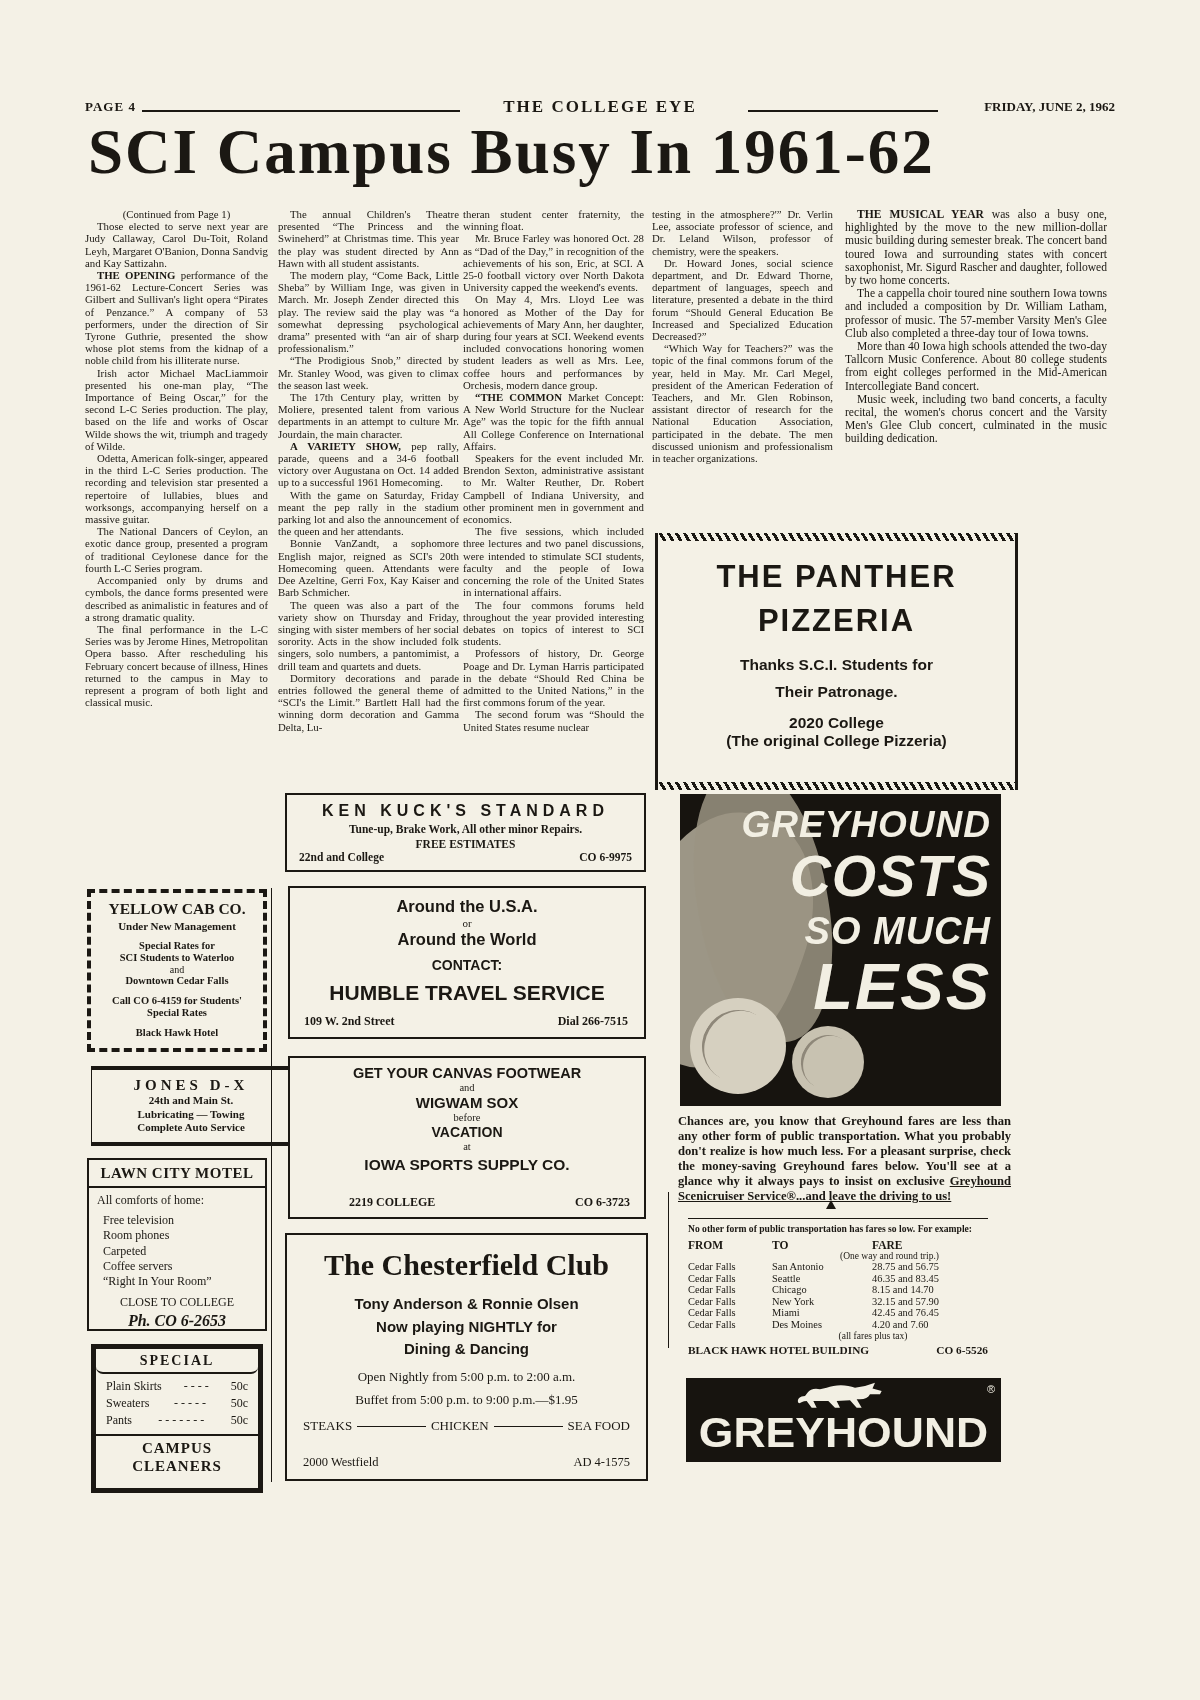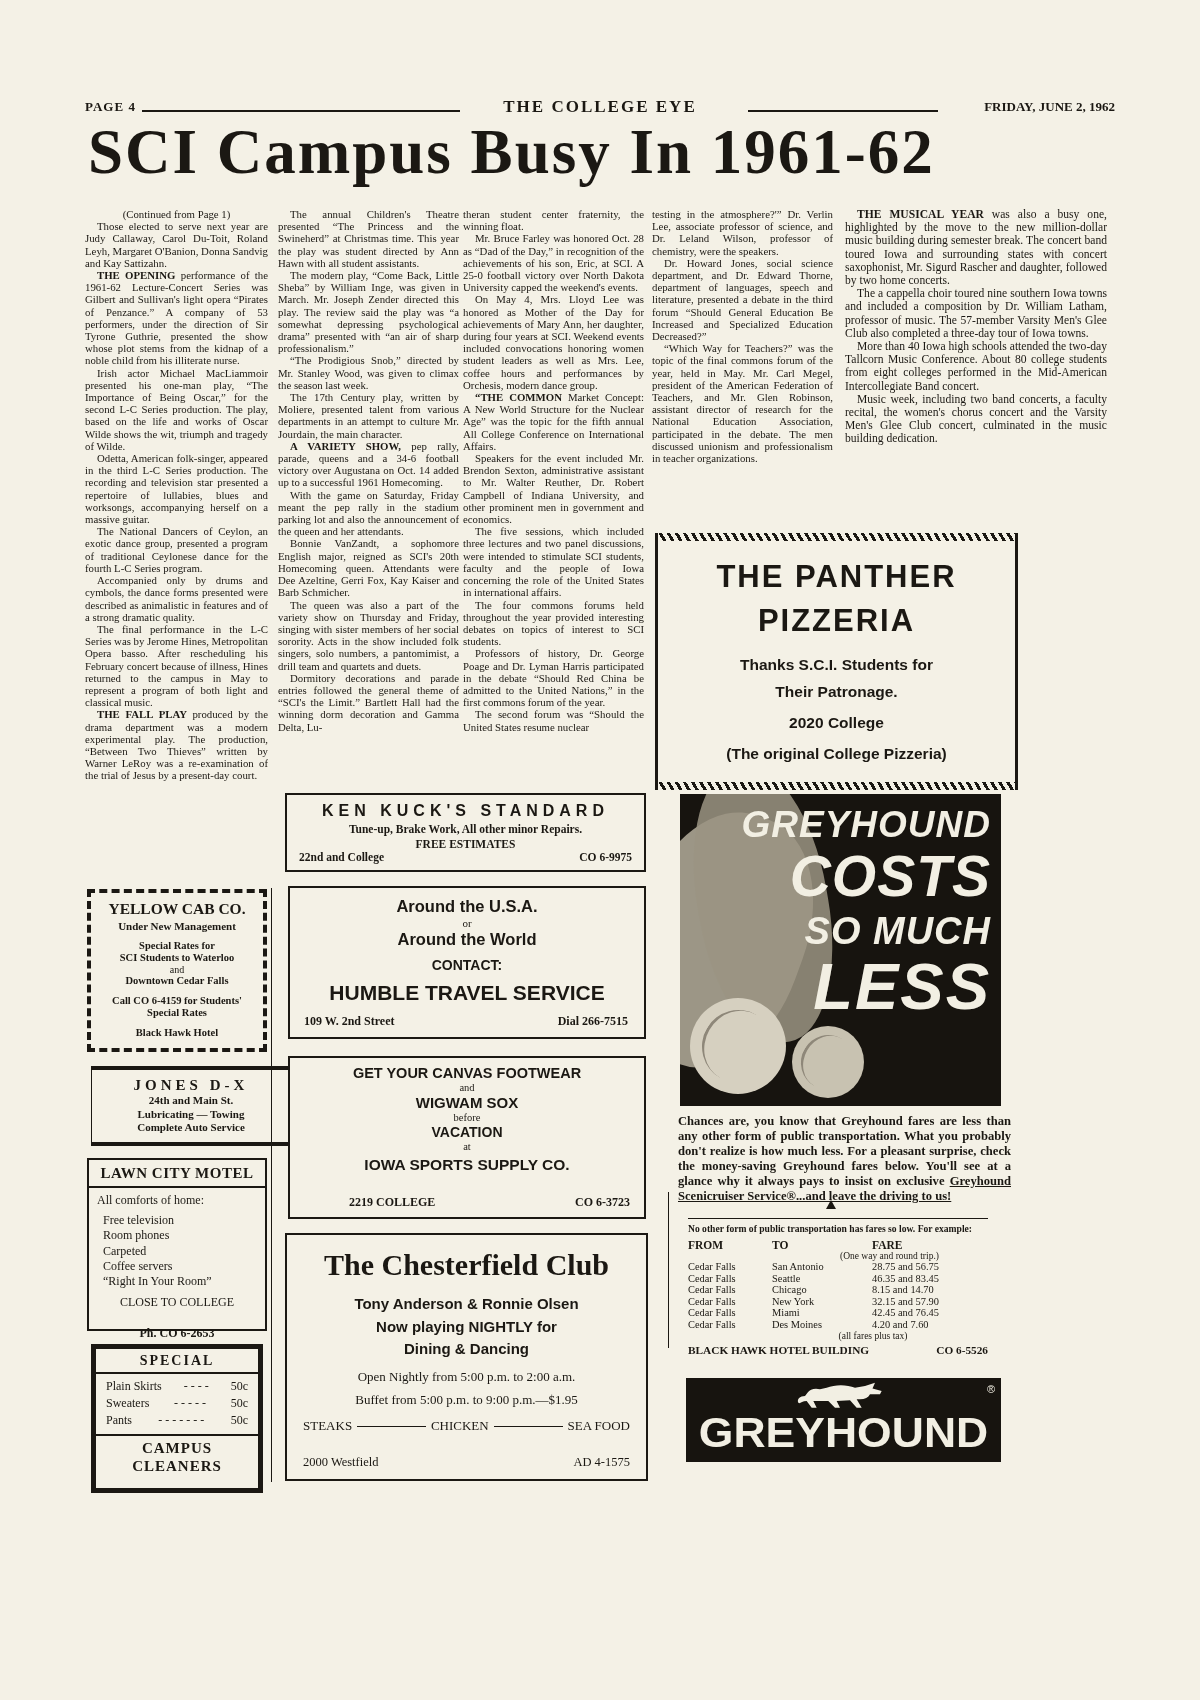--- a/index.html
+++ b/index.html
@@ -45,21 +45,21 @@
   
   #ad-pizzeria { left:655px; top:533px; width:363px; height:257px;
                  border-left:3px solid #1b1813; border-right:3px solid #1b1813; }
   #ad-pizzeria::before, #ad-pizzeria::after { content:""; position:absolute; left:-3px; right:-3px; height:8px;
      background:repeating-linear-gradient(60deg,#1b1813 0 3px,transparent 3px 7px); }
   #ad-pizzeria::before { top:0; } #ad-pizzeria::after { bottom:0; }
   .pz-big { font-family:"Liberation Sans",sans-serif; font-weight:bold; font-size:31px;
             text-align:center; letter-spacing:2px; }
   .pz1 { margin-top:26px; } .pz2 { margin-top:8px; }
   .pz-med { font-family:"Liberation Sans",sans-serif; font-weight:bold; font-size:15.5px; text-align:center; }
-  .pz3 { margin-top:17px; } .pz4 { margin-top:9px; } .pz5 { margin-top:13px; } .pz6 { margin-top:13px; }
+  .pz3 { margin-top:17px; } .pz4 { margin-top:9px; } .pz5 { margin-top:13px; } .pz6 { }
 
   
   #ad-kenkuck { left:285px; top:793px; width:361px; height:79px; }
   .kk-title { font-family:"Liberation Sans",sans-serif; font-weight:bold; font-size:16px;
               letter-spacing:5px; text-align:center; margin-top:7px; }
   .kk-line  { font-weight:bold; font-size:11.5px; text-align:center; margin-top:3px; }
   .kk-addr  { position:absolute; left:12px;  bottom:7px; font-weight:bold; font-size:11.5px; }
   .kk-phone { position:absolute; right:12px; bottom:7px; font-weight:bold; font-size:11.5px; }
 
   
@@ -78,26 +78,26 @@
   .jd-line  { font-weight:bold; font-size:11px; line-height:13.5px; }
 
   
   #ad-lawncity { left:87px; top:1158px; width:180px; height:173px; }
   .lc-title { font-weight:bold; font-size:15px; text-align:center; padding:5px 0 4px;
               border-bottom:2px solid #1b1813; letter-spacing:.5px; }
   .lc-body  { padding:5px 0 0 14px; font-size:12px; }
   .lc-body p { line-height:15.3px; text-indent:0; }
   .lc-lead  { font-size:12px; padding:5px 0 0 8px; line-height:15px; }
   .lc-close { text-align:center; font-size:12px; margin-top:6px; }
-  .lc-phone { text-align:center; font-size:12px; font-weight:bold; margin-top:16px; }
+  .lc-phone { text-align:center; font-size:16px; font-weight:bold; margin-top:2px;font-style:italic; }
 
   
   #ad-cleaners { left:91px; top:1344px; width:172px; height:149px; border:5px solid #1b1813; }
   .cc-title { font-weight:bold; font-size:14px; text-align:center; letter-spacing:2px;
-              padding:4px 0 3px; border-bottom:2px solid #1b1813; }
+              padding:4px 0 3px; border-bottom:2px solid #1b1813;border-radius:7px; }
   .cc-rows  { padding:4px 10px 0; font-size:12px; }
   .cc-rows .row { display:flex; line-height:17px; }
   .cc-rows .row span:nth-child(2) { flex:1; text-align:center; }
   .cc-divider { border-top:2px solid #1b1813; margin:5px 0 3px; }
   .cc-name { font-weight:bold; font-size:15px; text-align:center; letter-spacing:1px; line-height:18px; }
 
   
   #ad-humble { left:288px; top:886px; width:358px; height:153px; text-align:center; }
   .hb-big  { font-family:"Liberation Sans",sans-serif; font-weight:bold; font-size:16.5px; }
   .hb-or   { font-size:11px; margin-top:1px; }
@@ -195,21 +195,20 @@
 
   <div id="col1" class="abs bodycol">
       <p style="text-align: center; text-indent: 0px;">(Continued from Page 1)</p>
       <p>Those elected to serve next year are Judy Callaway, Carol Du-Toit, Roland Leyh, Margaret O'Banion, Donna Sandvig and Kay Sattizahn.</p>
       <p><b>THE OPENING </b>performance of the 1961-62 Lecture-Concert Series was Gilbert and Sullivan's light opera “Pirates of Penzance.” A company of 53 performers, under the direction of Sir Tyrone Guthrie, presented the show whose plot stems from the kidnap of a noble child from his illiterate nurse.</p>
       <p>Irish actor Michael MacLiammoir presented his one-man play, “The Importance of Being Oscar,” for the second L-C Series production. The play, based on the life and works of Oscar Wilde shows the wit, triumph and tragedy of Wilde.</p>
       <p>Odetta, American folk-singer, appeared in the third L-C Series production. The recording and television star presented a repertoire of lullabies, blues and worksongs, accompanying herself on a massive guitar.</p>
       <p>The National Dancers of Ceylon, an exotic dance group, presented a program of traditional Ceylonese dance for the fourth L-C Series program.</p>
       <p>Accompanied only by drums and cymbols, the dance forms presented were described as animalistic in features and of a strong dramatic quality.</p>
       <p>The final performance in the L-C Series was by Jerome Hines, Metropolitan Opera basso. After rescheduling his February concert because of illness, Hines returned to the campus in May to represent a program of both light and classical music.</p>
-      <p><b>THE FALL PLAY </b>produced by the drama department was a modern experimental play. The production, “Between Two Thieves” written by Warner LeRoy was a re-examination of the trial of Jesus by a present-day court.</p>
     </div>
   <div id="col2" class="abs bodycol">
       <p>The annual Children's Theatre presented “The Princess and the Swineherd” at Christmas time. This year the play was student directed by Ann Hawn with all student assistants.</p>
       <p>The modern play, “Come Back, Little Sheba” by William Inge, was given in March. Mr. Joseph Zender directed this play. The review said the play was “a somewhat depressing psychological drama” presented with “an air of sharp professionalism.”</p>
       <p>“The Prodigious Snob,” directed by Mr. Stanley Wood, was given to climax the season last week.</p>
       <p>The 17th Century play, written by Moliere, presented talent from various departments in an attempt to culture Mr. Jourdain, the main character.</p>
       <p><b>A VARIETY SHOW, </b>pep rally, parade, queens and a 34-6 football victory over Augustana on Oct. 14 added up to a successful 1961 Homecoming.</p>
       <p>With the game on Saturday, Friday meant the pep rally in the stadium parking lot and also the announcement of the queen and her attendants.</p>
       <p>Bonnie VanZandt, a sophomore English major, reigned as SCI's 20th Homecoming queen. Attendants were Dee Azeltine, Gerri Fox, Kay Kaiser and Barb Schmicher.</p>
       <p>The queen was also a part of the variety show on Thursday and Friday, singing with sister members of her social sorority. Acts in the show included folk singers, solo numbers, a pantomimist, a drill team and quartets and duets.</p>

